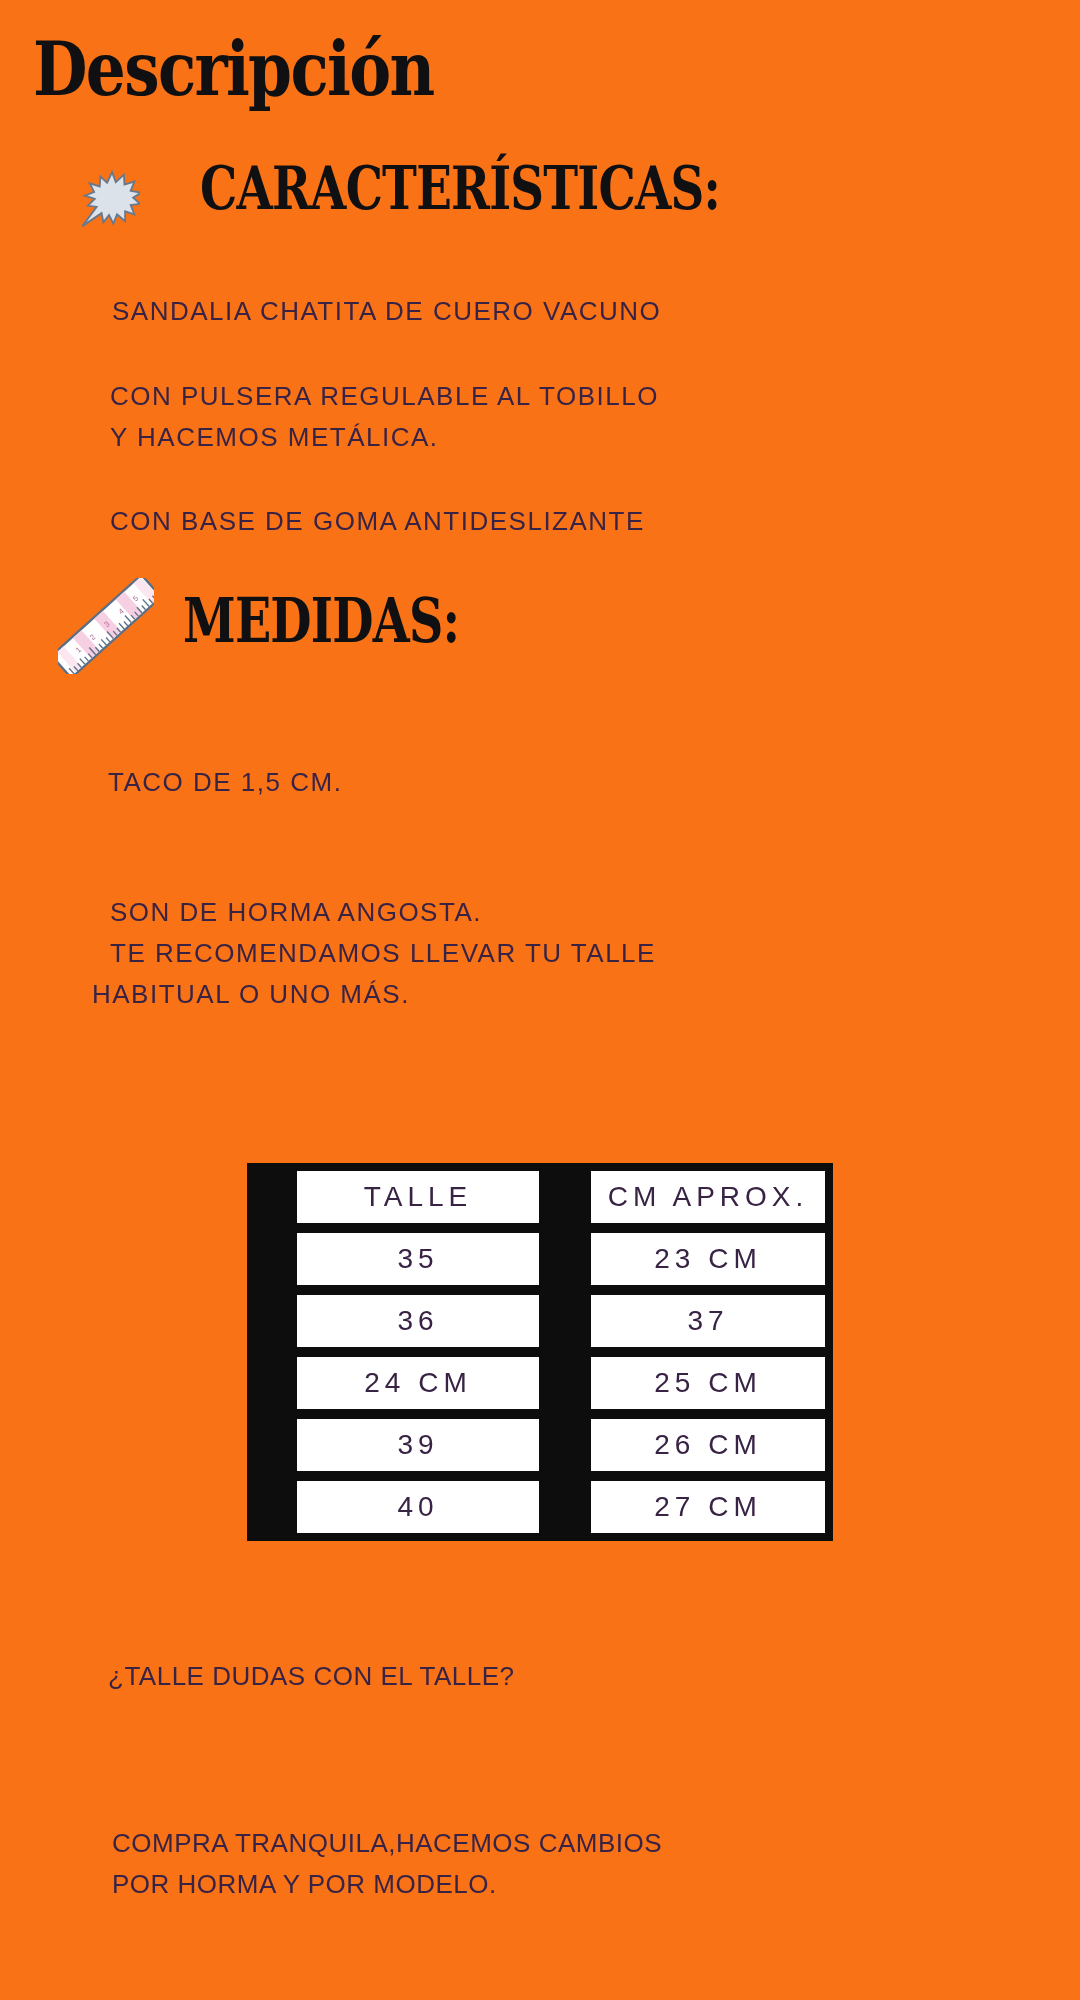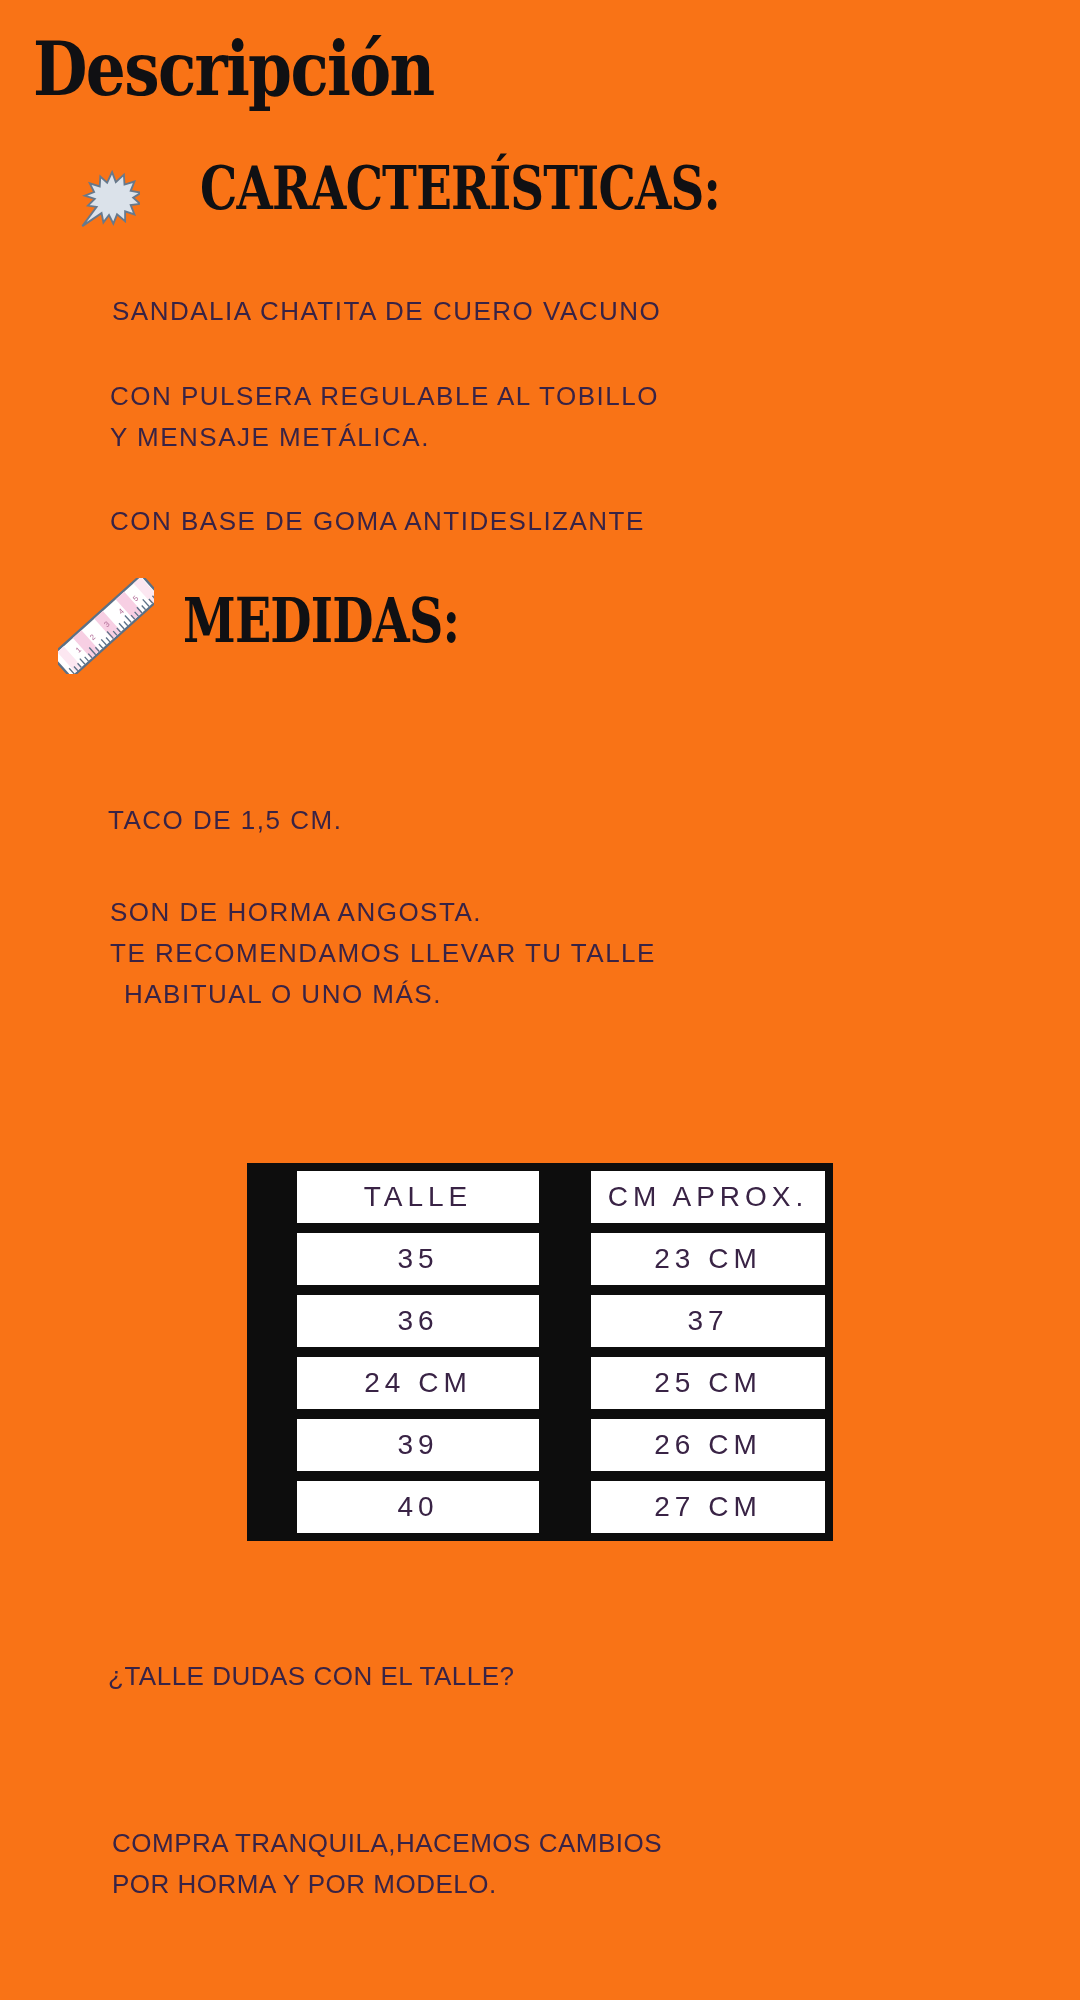--- a/index.html
+++ b/index.html
@@ -72,21 +72,21 @@
 
   <div id="page-title" class="display">Descripción</div>
 
   <svg id="starburst" class="icon" viewBox="0 0 100 100" aria-hidden="true">
     <path d="M55 10 L61 26 L74 14 L75 30 L91 25 L85 40 L102 43 L89 51 L100 61 L85 63 L91 78 L76 73 L76 89 L63 78 L57 93 L50 79 L41 91 L38 76 L7 97 L30 66 L16 64 L27 53 L11 48 L26 42 L19 28 L35 33 L36 17 L47 27 Z" fill="#dbe2ea" stroke="#67798c" stroke-width="3" stroke-linejoin="miter"></path>
   </svg>
   <div id="carac-heading" class="display">CARACTERÍSTICAS:</div>
 
   <div class="body-line" style="left:112px;top:296px;">SANDALIA CHATITA DE CUERO VACUNO</div>
   <div class="body-line" style="left:110px;top:381px;">CON PULSERA REGULABLE AL TOBILLO</div>
-  <div class="body-line" style="left:110px;top:422px;">Y MENSAJE METÁLICA.</div>
+  <div class="body-line" style="left:110px;top:422px;">Y HACEMOS METÁLICA.</div>
   <div class="body-line" style="left:110px;top:506px;">CON BASE DE GOMA ANTIDESLIZANTE</div>
 
   <svg id="ruler" class="icon" viewBox="0 0 100 100" aria-hidden="true">
     <g transform="rotate(-42 50 50)">
       <rect x="-13" y="35" width="126" height="31" rx="3" fill="#ffffff" stroke="#5b7086" stroke-width="2.4"></rect>
       <g>
         <rect x="-6" y="36.2" width="9" height="28.6" fill="#fce7f1"></rect>
         <rect x="16" y="36.2" width="12" height="28.6" fill="#f7cfe3"></rect>
         <rect x="46" y="36.2" width="12" height="28.6" fill="#f7cfe3"></rect>
         <rect x="76" y="36.2" width="12" height="28.6" fill="#f7cfe3"></rect>
@@ -122,24 +122,24 @@
         <text x="12" y="52">1</text>
           <text x="32" y="52">2</text>
           <text x="52" y="52">3</text>
         <text x="72" y="52">4</text>
           <text x="92" y="52">5</text>
       </g>
     </g>
   </svg>
   <div id="medidas-heading" class="display">MEDIDAS:</div>
 
-  <div class="body-line" style="left:108px;top:805px;">TACO DE 1,5 CM.</div>
+  <div class="body-line" style="left:108px;top:767px;">TACO DE 1,5 CM.</div>
   <div class="body-line" style="left:110px;top:897px;">SON DE HORMA ANGOSTA.</div>
   <div class="body-line" style="left:110px;top:938px;">TE RECOMENDAMOS LLEVAR TU TALLE</div>
-  <div class="body-line" style="left:124px;top:979px;">HABITUAL O UNO MÁS.</div>
+  <div class="body-line" style="left:92px;top:979px;">HABITUAL O UNO MÁS.</div>
 
   <div id="size-table">
     <div class="cell">TALLE</div>
     <div class="cell">CM APROX.</div>
 
     <div class="cell">35</div>
     <div class="cell">23 CM</div>
 
     <div class="cell">36</div>
 

